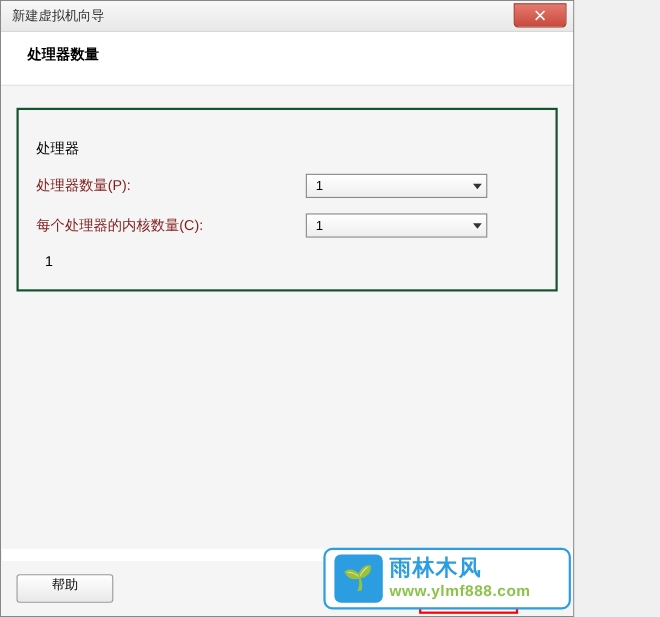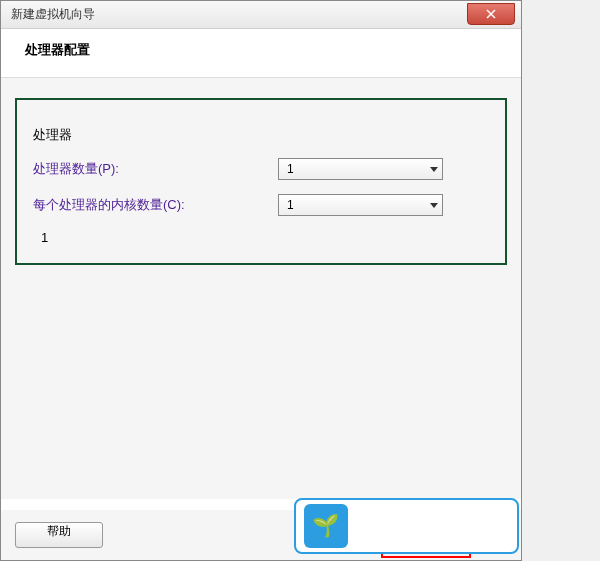--- a/index.html
+++ b/index.html
@@ -87,21 +87,21 @@
       color: #000;
       margin-bottom: 14px;
     }
     .form-row {
       display: flex;
       align-items: center;
       margin-bottom: 14px;
     }
     .form-label {
       font-size: 13px;
-      color: #4c1d95;
+      color: #7f1d1d;
       width: 245px;
     }
     .form-value {
       font-size: 13px;
       color: #000;
     }
     .dropdown {
       width: 165px;
       height: 22px;
       background: linear-gradient(to bottom, #fff, #eee);
@@ -209,21 +209,21 @@
     <span class="titlebar-title">新建虚拟机向导</span>
     <div class="close-btn">
       <svg viewBox="0 0 10 10">
         <line x1="1" y1="1" x2="9" y2="9" stroke="#fff" stroke-width="1.5"></line>
         <line x1="9" y1="1" x2="1" y2="9" stroke="#fff" stroke-width="1.5"></line>
       </svg>
     </div>
   </div>
 
   <div class="header-section">
-    <div class="header-title">处理器配置</div>
+    <div class="header-title">处理器数量</div>
   </div>
 
   <div class="content-area">
     <div class="red-box">
       <div class="section-label">处理器</div>
 
       <div class="form-row">
         <div class="form-label">处理器数量(P):</div>
         <div class="dropdown">
           <span>1</span>
@@ -254,14 +254,18 @@
       <span>&lt; 上一步(B)</span>
     </div>
   </div>
 
   <div class="red-box-small"></div>
 
   <div class="watermark">
     <div class="watermark-icon">
       <span>🌱</span>
     </div>
+    <div class="watermark-text">
+      <div class="watermark-cn">雨林木风</div>
+      <div class="watermark-url">www.ylmf888.com</div>
+    </div>
   </div>
 </div>
 
 </body></html>

